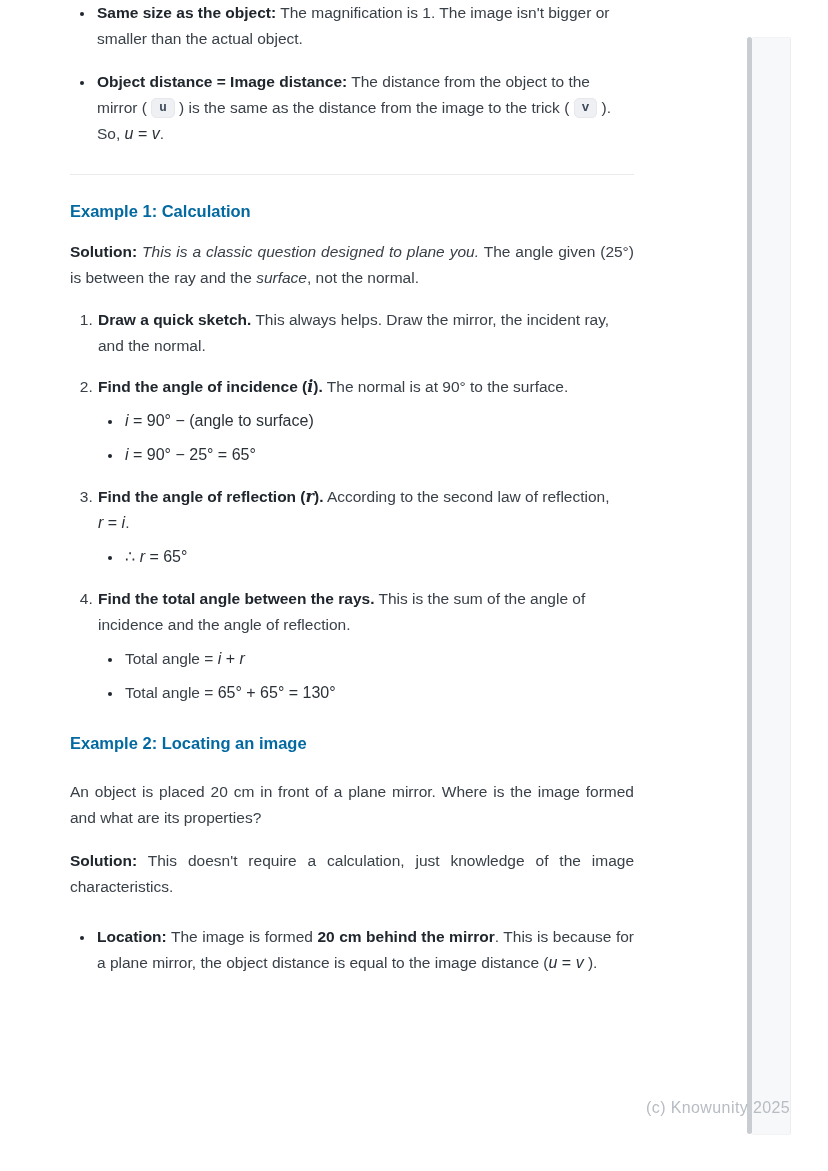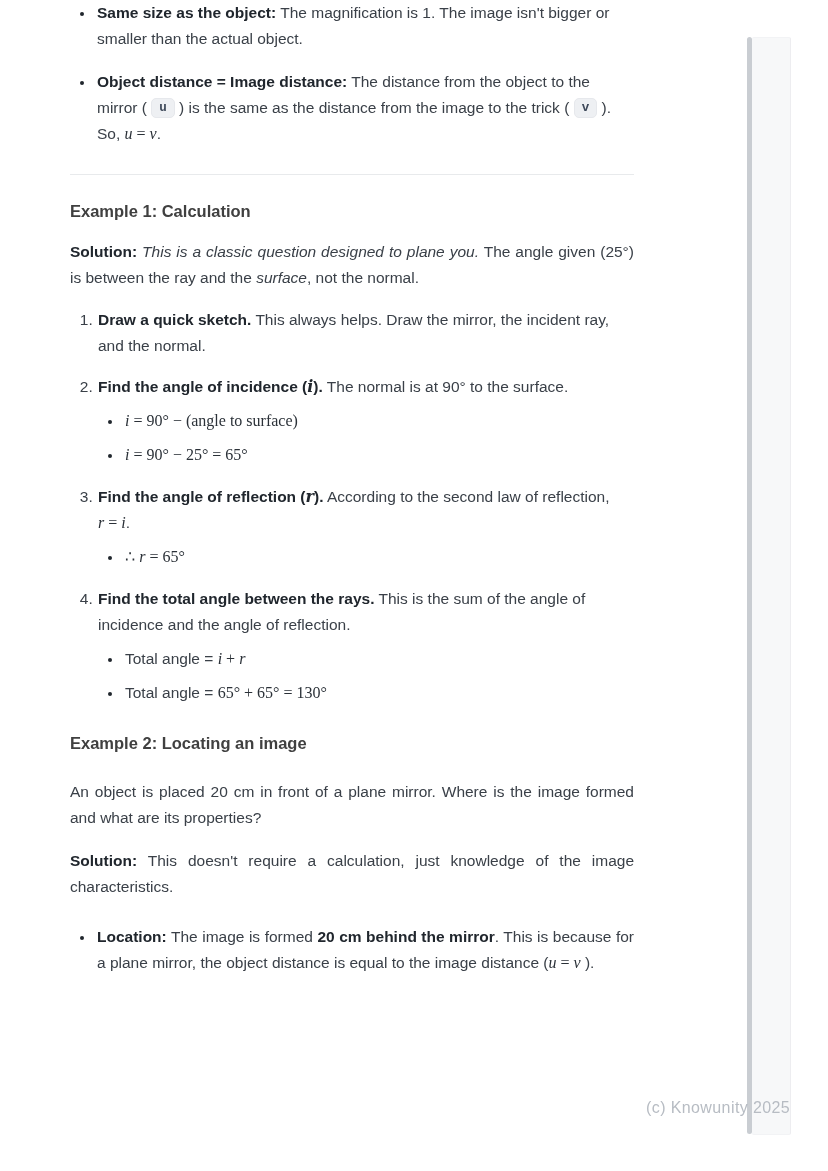--- a/index.html
+++ b/index.html
@@ -43,31 +43,31 @@
     margin: 29px 0 0 0;
     font-size: 24.5px;
     line-height: 28px;
     color: #57698b;
     letter-spacing: -0.2px;
   }
   h3.example-title {
     margin: 25px 0 0 0;
     font-size: 16.5px;
     line-height: 22px;
-    color: #404040;
+    color: #0369a1;
   }
   p.para {
     margin: 25px 0 0 0;
     text-align: justify;
   }
   p.para.tight { margin-top: 17px; }
 
   
   .math {
-    font-family: Liberation Serif, serif;
+    font-family: Liberation Sans, sans-serif;
     font-size: 16px;
     color: #2b3138;
     white-space: nowrap;
   }
   .mvar {
     font-family: "DejaVu Serif", serif;
     font-style: italic;
     font-size: 16px;
   }
   .it { font-style: italic; }

